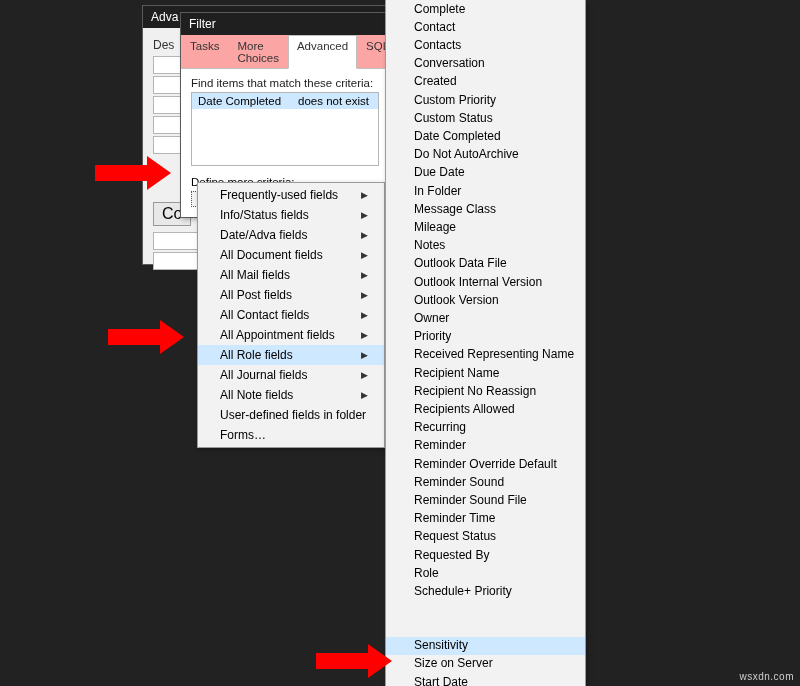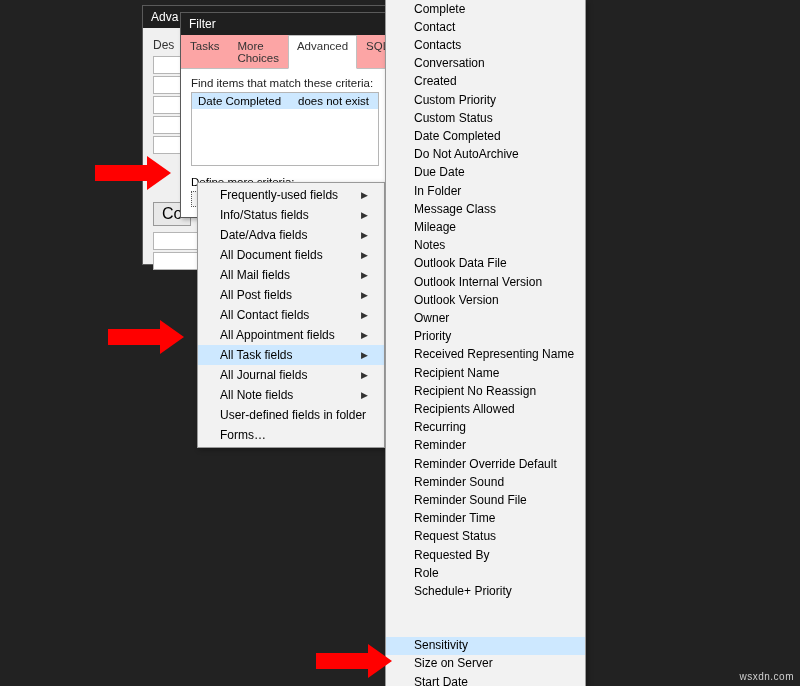--- a/index.html
+++ b/index.html
@@ -260,21 +260,21 @@
     </div>
     <div class="mi">
       <span>All Contact fields</span>
       <span class="arr">▶</span>
     </div>
     <div class="mi">
       <span>All Appointment fields</span>
       <span class="arr">▶</span>
     </div>
     <div class="mi highlight">
-      <span>All Task fields</span>
+      <span>All Role fields</span>
       <span class="arr">▶</span>
     </div>
     <div class="mi">
       <span>All Journal fields</span>
       <span class="arr">▶</span>
     </div>
     <div class="mi">
       <span>All Note fields</span>
       <span class="arr">▶</span>
     </div>

